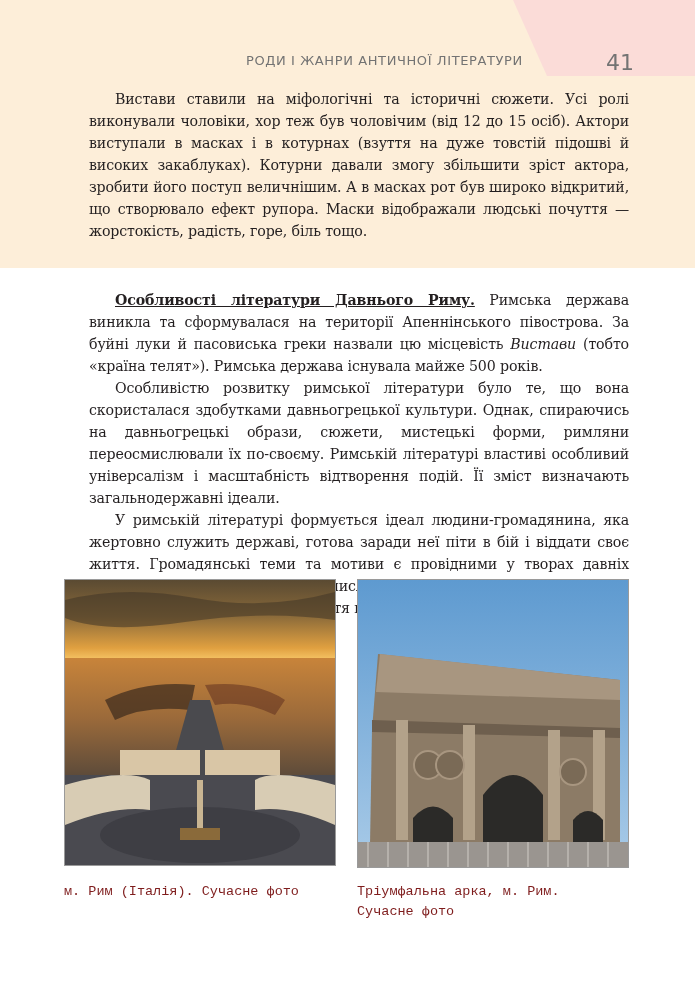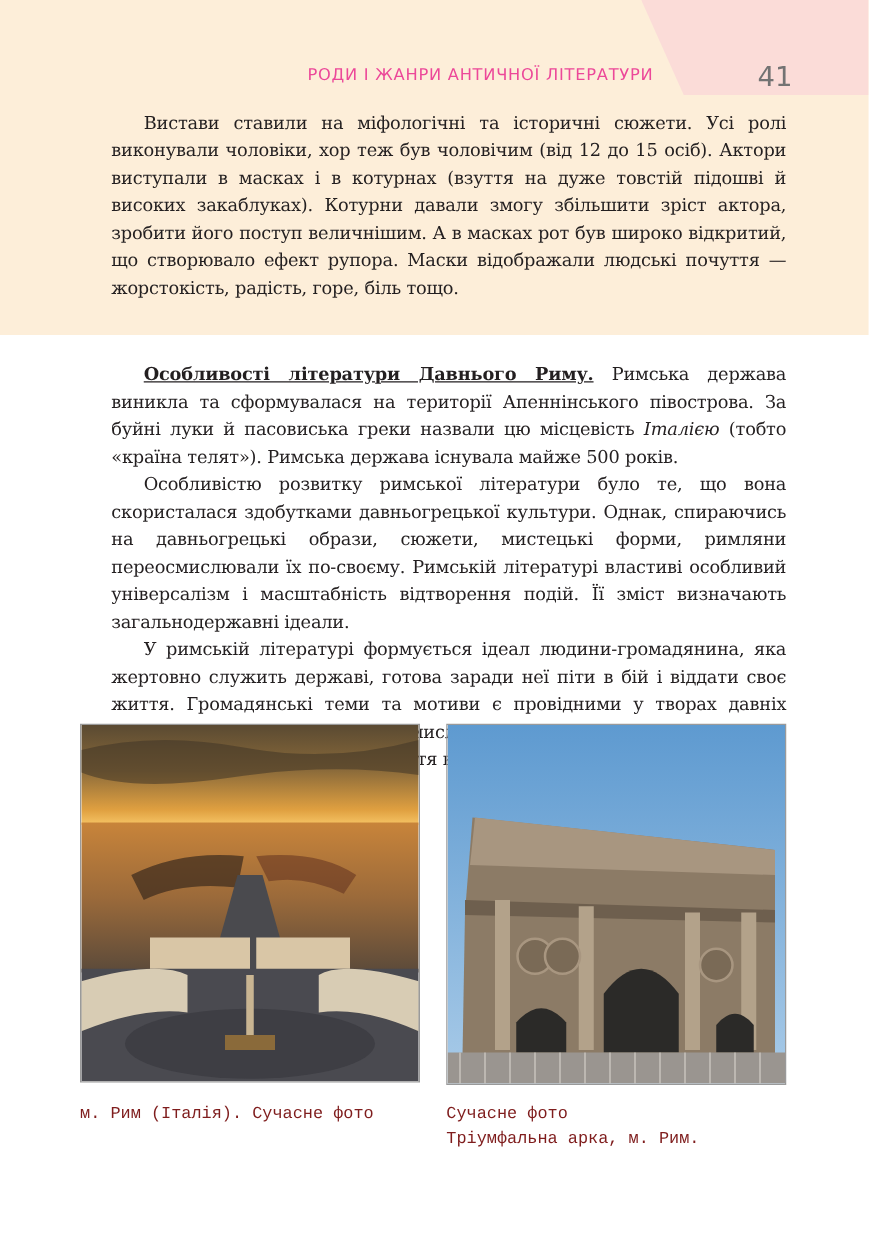--- a/index.html
+++ b/index.html
@@ -2,21 +2,21 @@
 <html><head>
 <meta charset="utf-8">
 <style>
   html, body { margin:0; padding:0; }
   body { width:695px; height:996px; background:#ffffff; position:relative; overflow:hidden;
          font-family:"DejaVu Serif", "Liberation Serif", serif; color:#231f20; }
   .band { position:absolute; left:0; top:0; width:695px; height:268px; background:#fdeed9; }
   .pink-tab { position:absolute; left:0; top:0; width:695px; height:76px;
               background:#fbdcd8; clip-path:polygon(513px 0, 695px 0, 695px 76px, 547px 76px); }
   .running-head { position:absolute; left:246px; top:53px; font-family:"DejaVu Sans", "Liberation Sans", sans-serif;
-                  font-size:13px; letter-spacing:0.6px; color:#ec4899; white-space:nowrap; }
+                  font-size:13px; letter-spacing:0.6px; color:#737373; white-space:nowrap; }
   .page-number { position:absolute; left:606px; top:50px; font-family:"DejaVu Sans","Liberation Sans",sans-serif;
                  font-size:22px; color:#737373; }
   .text-block { position:absolute; left:89px; width:540px; font-size:14.2px; line-height:22px;
                 text-align:justify; letter-spacing:-0.15px; }
   .text-block p { margin:0; text-indent:0; }
   .text-block p.indent { text-indent:26px; }
   .top-text { top:88px; }
   .main-text { top:289px; }
   .bold { font-weight:bold;text-decoration:underline; }
   .italic { font-style:italic; }
@@ -34,21 +34,21 @@
 <div class="band"></div>
 <div class="pink-tab"></div>
 <div class="running-head">РОДИ І ЖАНРИ АНТИЧНОЇ ЛІТЕРАТУРИ</div>
 <div class="page-number">41</div>
 
 <div class="text-block top-text">
   <p class="indent">Вистави ставили на міфологічні та історичні сюжети. Усі ролі виконували чоловіки, хор теж був чоловічим (від 12 до 15 осіб). Актори виступали в масках і в котурнах (взуття на дуже товстій підошві й високих закаблуках). Котурни давали змогу збільшити зріст актора, зробити його поступ величнішим. А в масках рот був широко відкритий, що створювало ефект рупора. Маски відображали людські почуття — жорстокість, радість, горе, біль тощо.</p>
 </div>
 
 <div class="text-block main-text">
-  <p class="indent"><span class="bold">Особливості літератури Давнього Риму.</span><span> Римська держава виникла та сформувалася на території Апеннінського півострова. За буйні луки й пасовиська греки назвали цю місцевість </span><span class="italic">Італією</span><span> (тобто «країна телят»). Римська держава існувала майже 500 років.</span></p>
+  <p class="indent"><span class="bold">Особливості літератури Давнього Риму.</span><span> Римська держава виникла та сформувалася на території Апеннінського півострова. За буйні луки й пасовиська греки назвали цю місцевість </span><span class="italic">Вистави</span><span> (тобто «країна телят»). Римська держава існувала майже 500 років.</span></p>
   <p class="indent">Особливістю розвитку римської літератури було те, що вона скористалася здобутками давньогрецької культури. Однак, спираючись на давньогрецькі образи, сюжети, мистецькі форми, римляни переосмислювали їх по-своєму. Римській літературі властиві особливий універсалізм і масштабність відтворення подій. Її зміст визначають загальнодержавні ідеали.</p>
   <p class="indent">У римській літературі формується ідеал людини-громадянина, яка жертовно служить державі, готова заради неї піти в бій і віддати своє життя. Громадянські теми та мотиви є провідними у творах давніх римлян. Водночас вони замислювалися і над філософськими проблемами, їх хвилювали почуття кохання, вірності, печалі.</p>
 </div>
 
 <div class="photo photo-rome">
   <svg width="270" height="285" viewBox="0 0 270 285">
     <defs>
       <linearGradient id="sky1" x1="0" y1="0" x2="0" y2="1">
         <stop offset="0" stop-color="#5a4a32"></stop>
         <stop offset="0.45" stop-color="#8a6a3a"></stop>
@@ -114,15 +114,15 @@
         <line x1="190" y1="262" x2="190" y2="287"></line>
       <line x1="210" y1="262" x2="210" y2="287"></line>
         <line x1="230" y1="262" x2="230" y2="287"></line>
       <line x1="250" y1="262" x2="250" y2="287"></line>
     </g>
   </svg>
 </div>
 
 <div class="caption caption-rome">м. Рим (Італія). Сучасне фото</div>
 <div class="caption caption-arch">
+  <div>Тріумфальна арка, м. Рим.</div>
   <div>Сучасне фото</div>
-  <div>Тріумфальна арка, м. Рим.</div>
 </div>
 
 </body></html>

